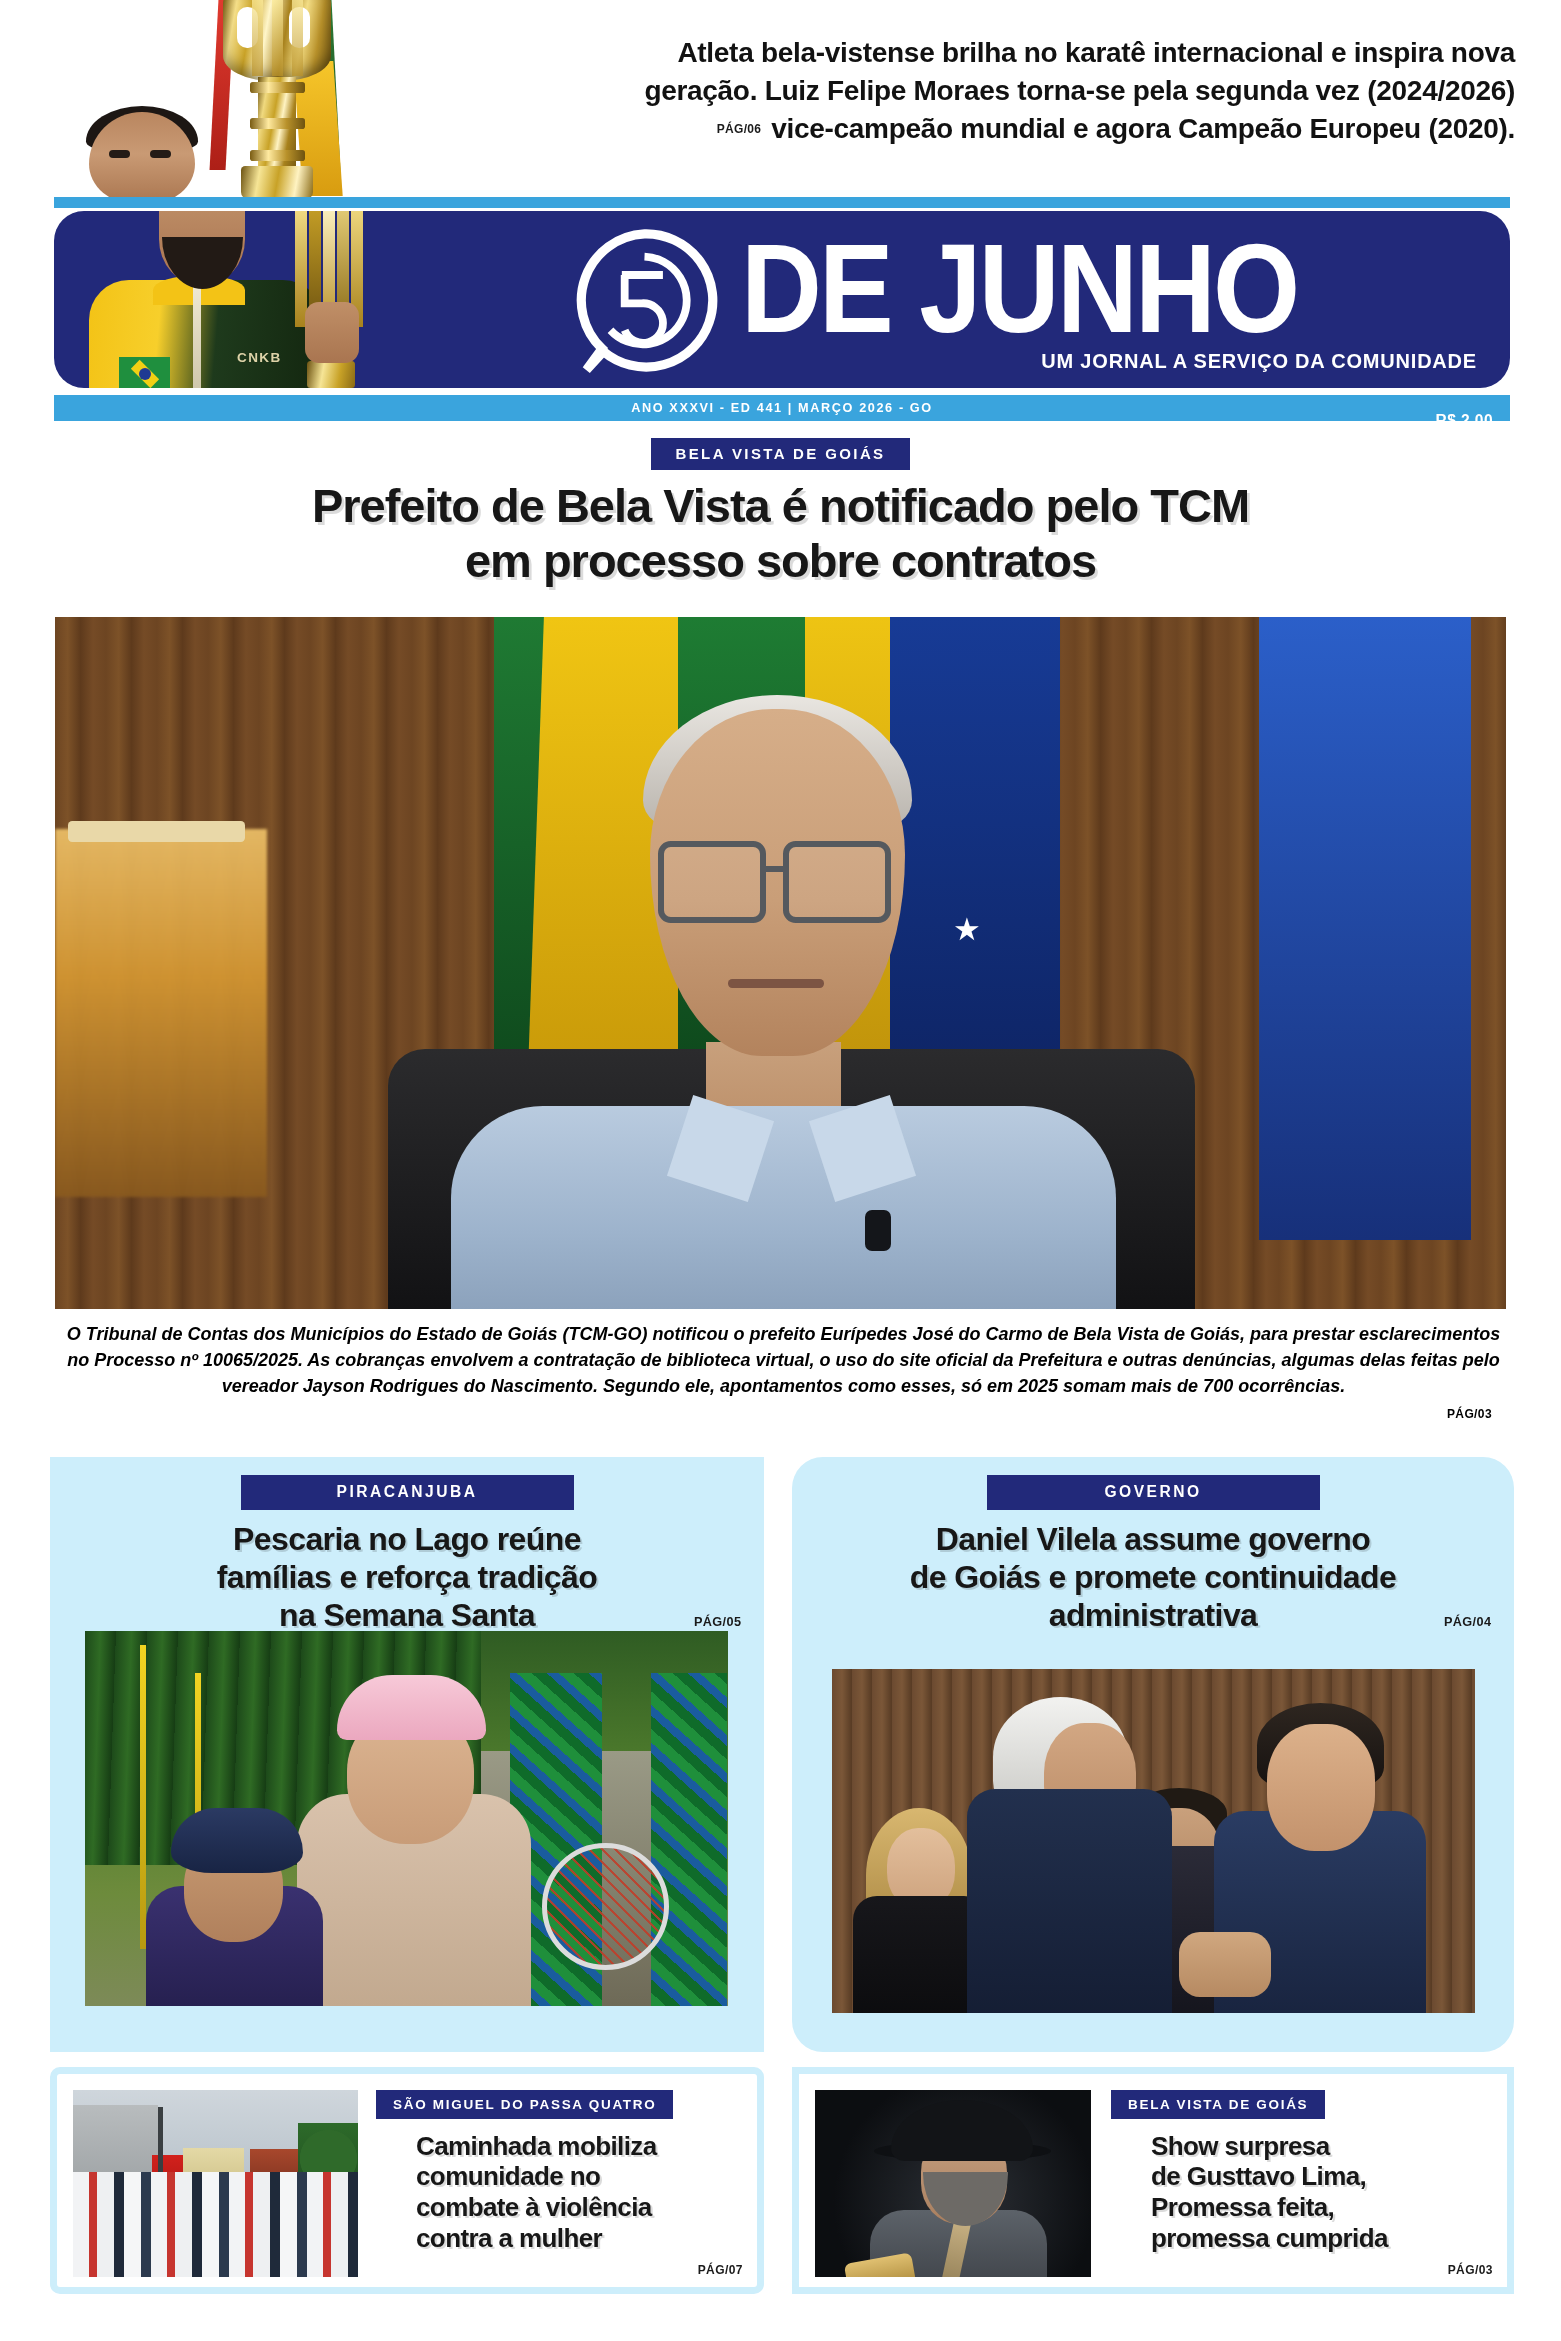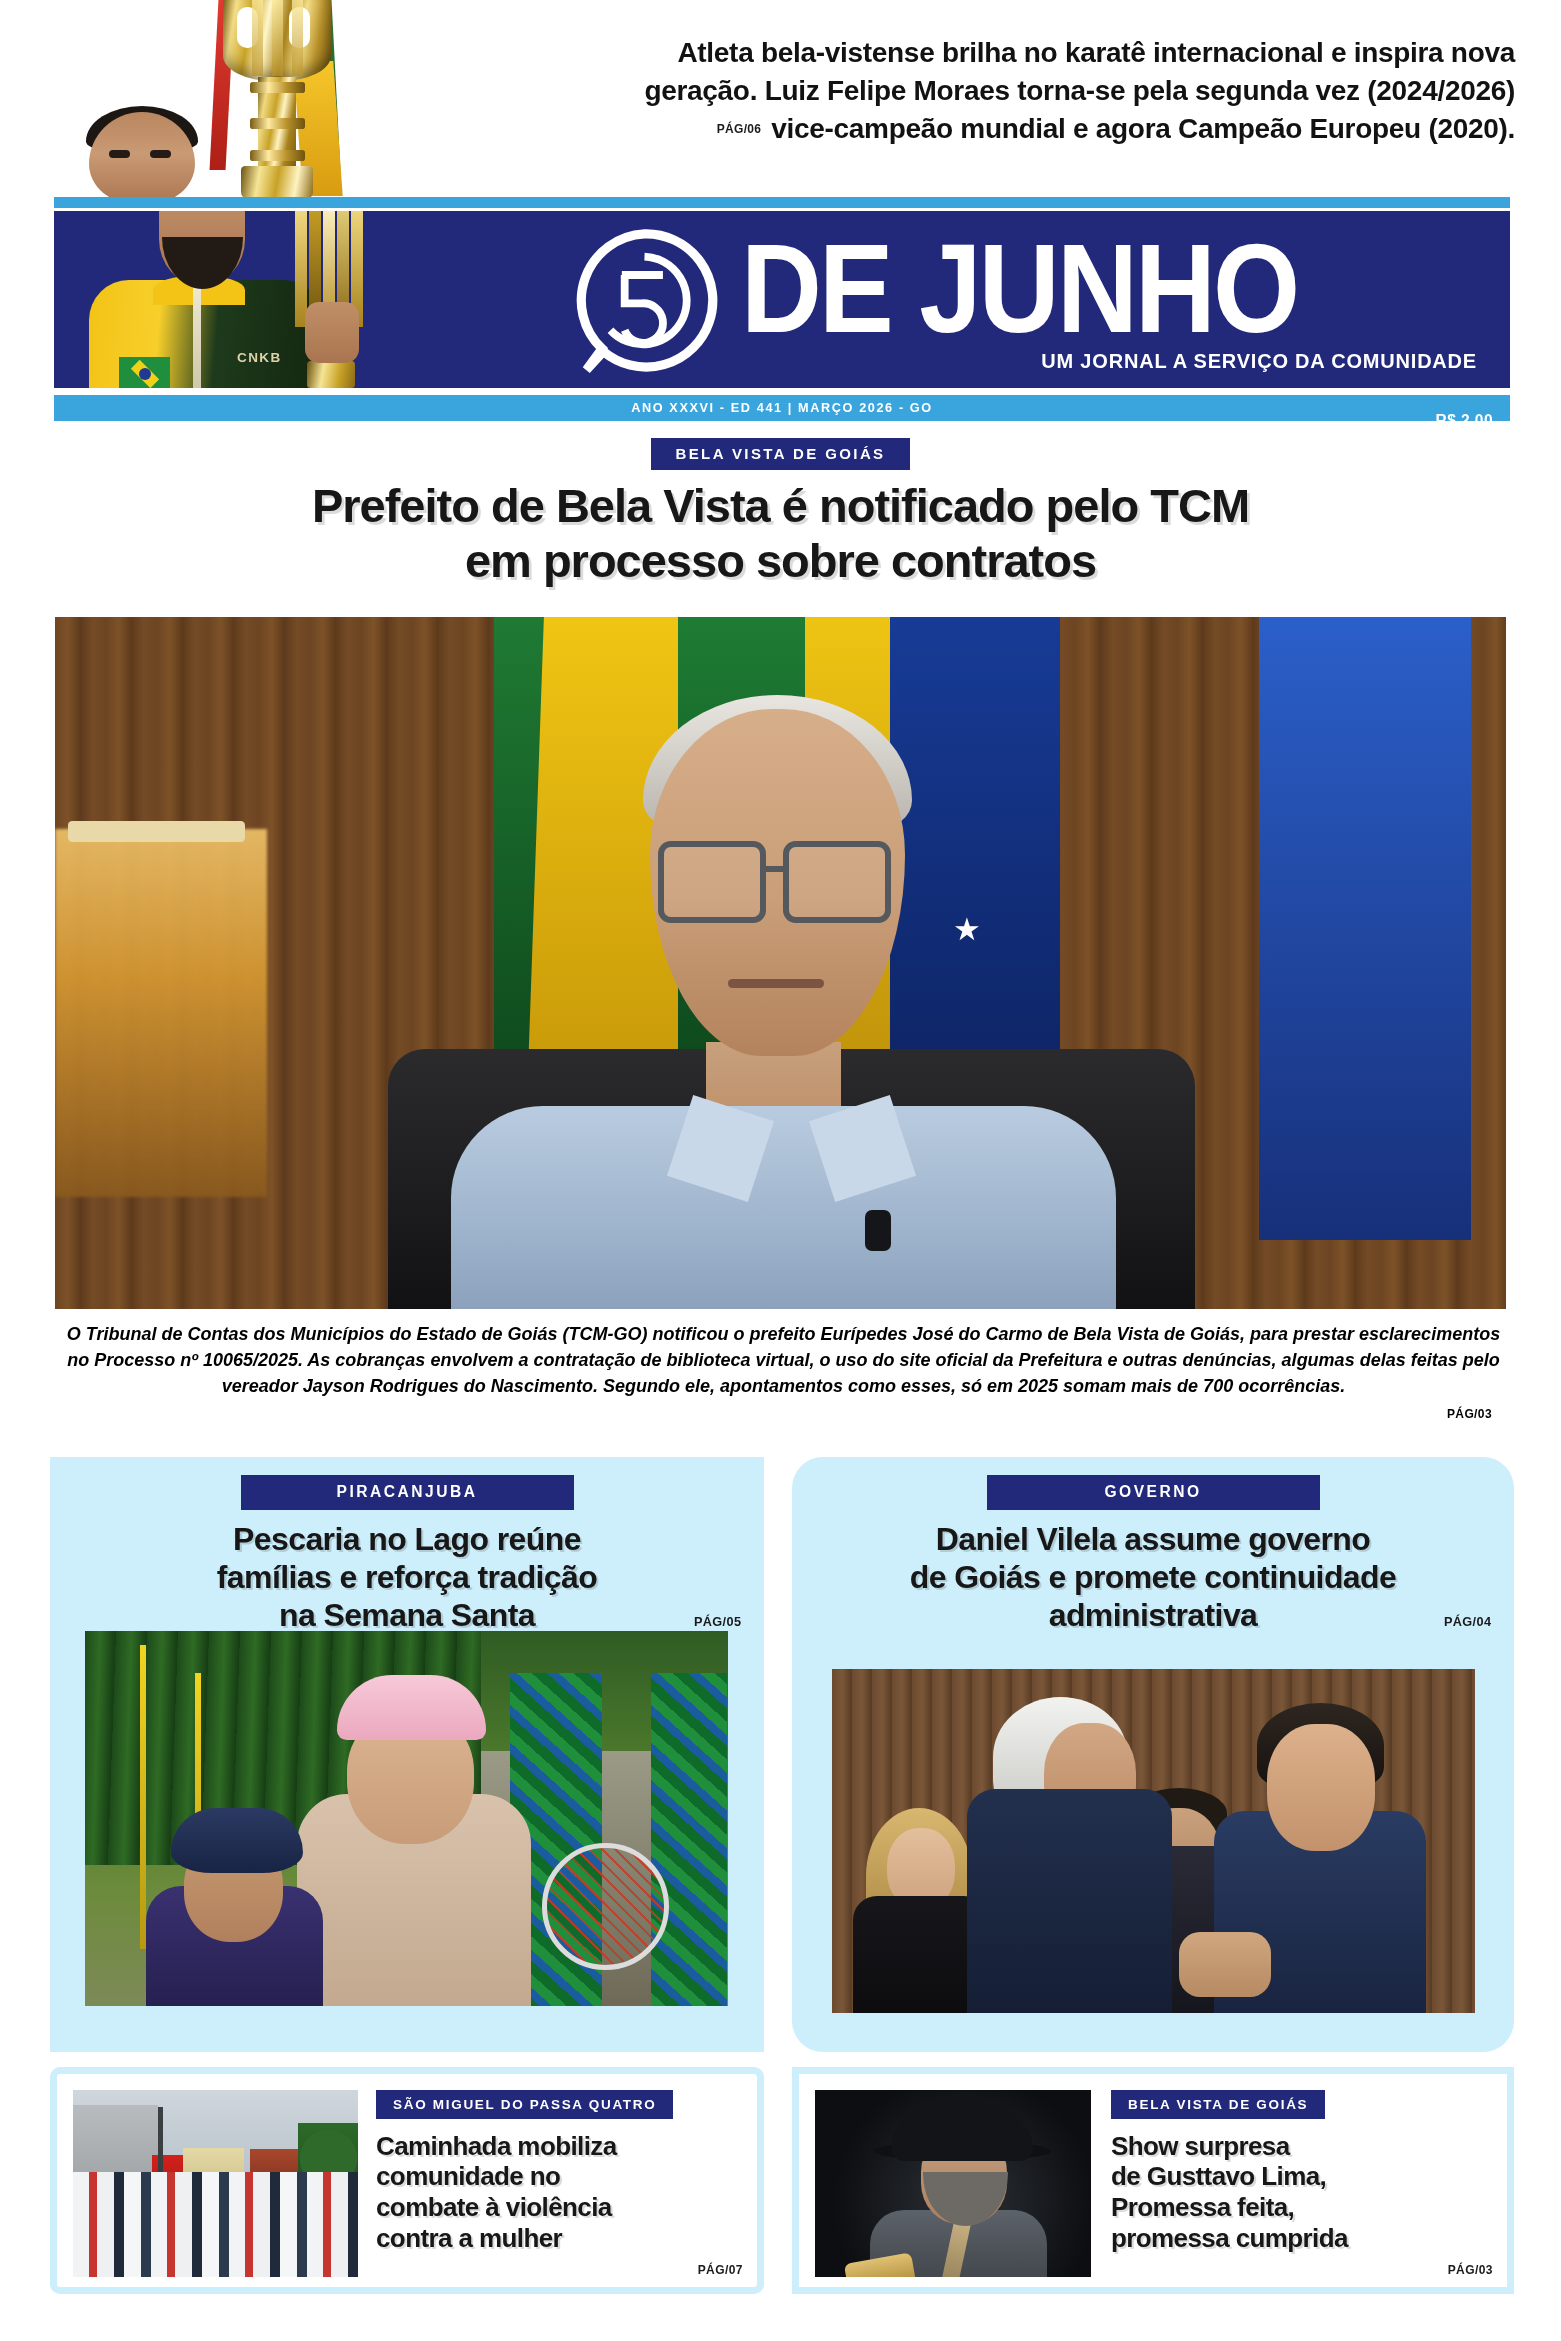--- a/index.html
+++ b/index.html
@@ -135,20 +135,21 @@
   .rule-blue-top {
     position: absolute; left: 54px; top: 197px;
     width: 1456px; height: 11.3px;
     background: #3aa4dd;
   }
   .masthead {
     position: absolute; left: 54px; top: 211px;
     width: 1456px; height: 177px;
     background: #22297a;
     overflow: hidden;
+    border-radius: 30px;
   }
   .mh-athlete {
     position: absolute; left: 0; top: 0;
     width: 338px; height: 177px;
     overflow: hidden;
   }
   .mh-jacket {
     position: absolute; left: 35px; top: 69px;
     width: 234px; height: 127px;
     background: linear-gradient(95deg,#f3c316 0%,#f7cf2b 30%,#1e3a1c 54%,#13260f 100%);
@@ -607,20 +608,21 @@
     padding: 7px 17px 7.8px;
   }
   .bot-head {
     margin-top: 11.3px;
     font-size: 26px;
     font-weight: 800;
     line-height: 1.18;
     letter-spacing: -0.6px;
     color: #171717;
     text-shadow: 2.1px 2.1px 0 rgba(0,0,0,.14);
+    margin-left: 40px;
   }
   .bot-pag {
     position: absolute;
     right: 4.2px; bottom: 1.4px;
     font-size: 12px; font-weight: 700; letter-spacing: 0.4px;
     color: #1a1a1a;
   }
 </style>
 </head>
 <body>

